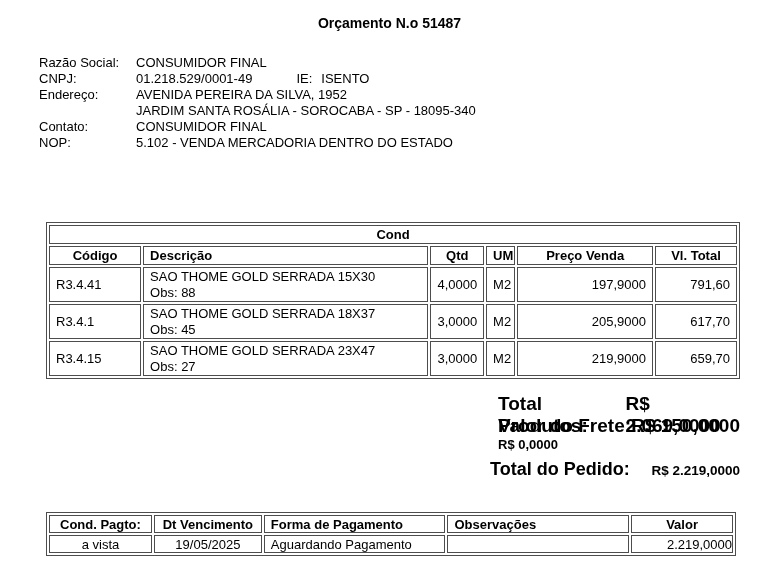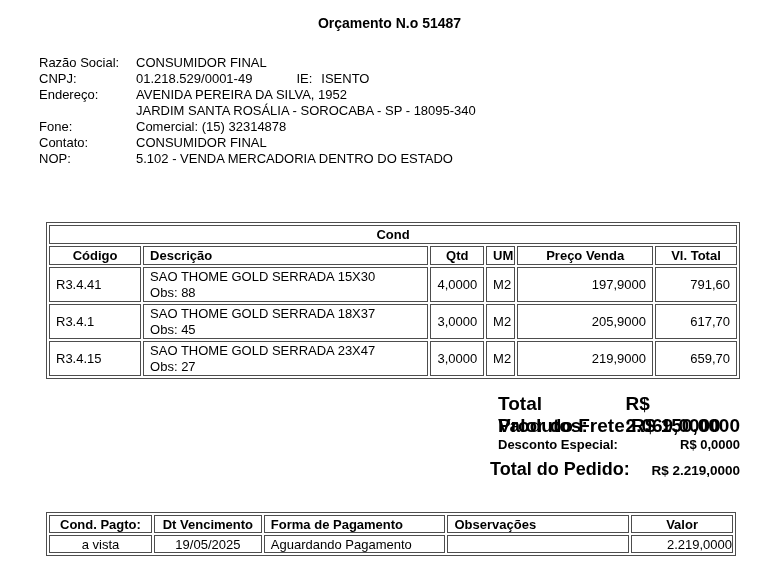--- a/index.html
+++ b/index.html
@@ -74,24 +74,20 @@
   </div>
   <div class="crow">
     <span class="clabel">Endereço:</span>
     <span class="cvalue">AVENIDA PEREIRA DA SILVA, 1952</span>
   </div>
   <div class="crow">
     <span class="clabel"></span>
     <span class="cvalue">JARDIM SANTA ROSÁLIA - SOROCABA - SP - 18095-340</span>
   </div>
   <div class="crow">
-    <span class="clabel">Fone:</span>
-    <span class="cvalue">Comercial: (15) 32314878</span>
-  </div>
-  <div class="crow">
     <span class="clabel">Contato:</span>
     <span class="cvalue">CONSUMIDOR FINAL</span>
   </div>
   <div class="crow">
     <span class="clabel">NOP:</span>
     <span class="cvalue">5.102 - VENDA MERCADORIA DENTRO DO ESTADO</span>
   </div>
 </div>
 
 <table class="rpt items">
@@ -154,21 +150,20 @@
 <div class="totals">
   <div class="trow">
     <span>Total Produtos:</span>
     <span>R$ 2.069,0000</span>
   </div>
   <div class="trow">
     <span>Valor do Frete:</span>
     <span>R$ 150,0000</span>
   </div>
   <div class="trow small">
-    <span>Desconto Especial:</span>
     <span>R$ 0,0000</span>
   </div>
   <div class="grand">
     <span class="glabel">Total do Pedido:</span>
     <span class="gvalue">R$ 2.219,0000</span>
   </div>
 </div>
 
 <table class="rpt payment">
   <colgroup>

